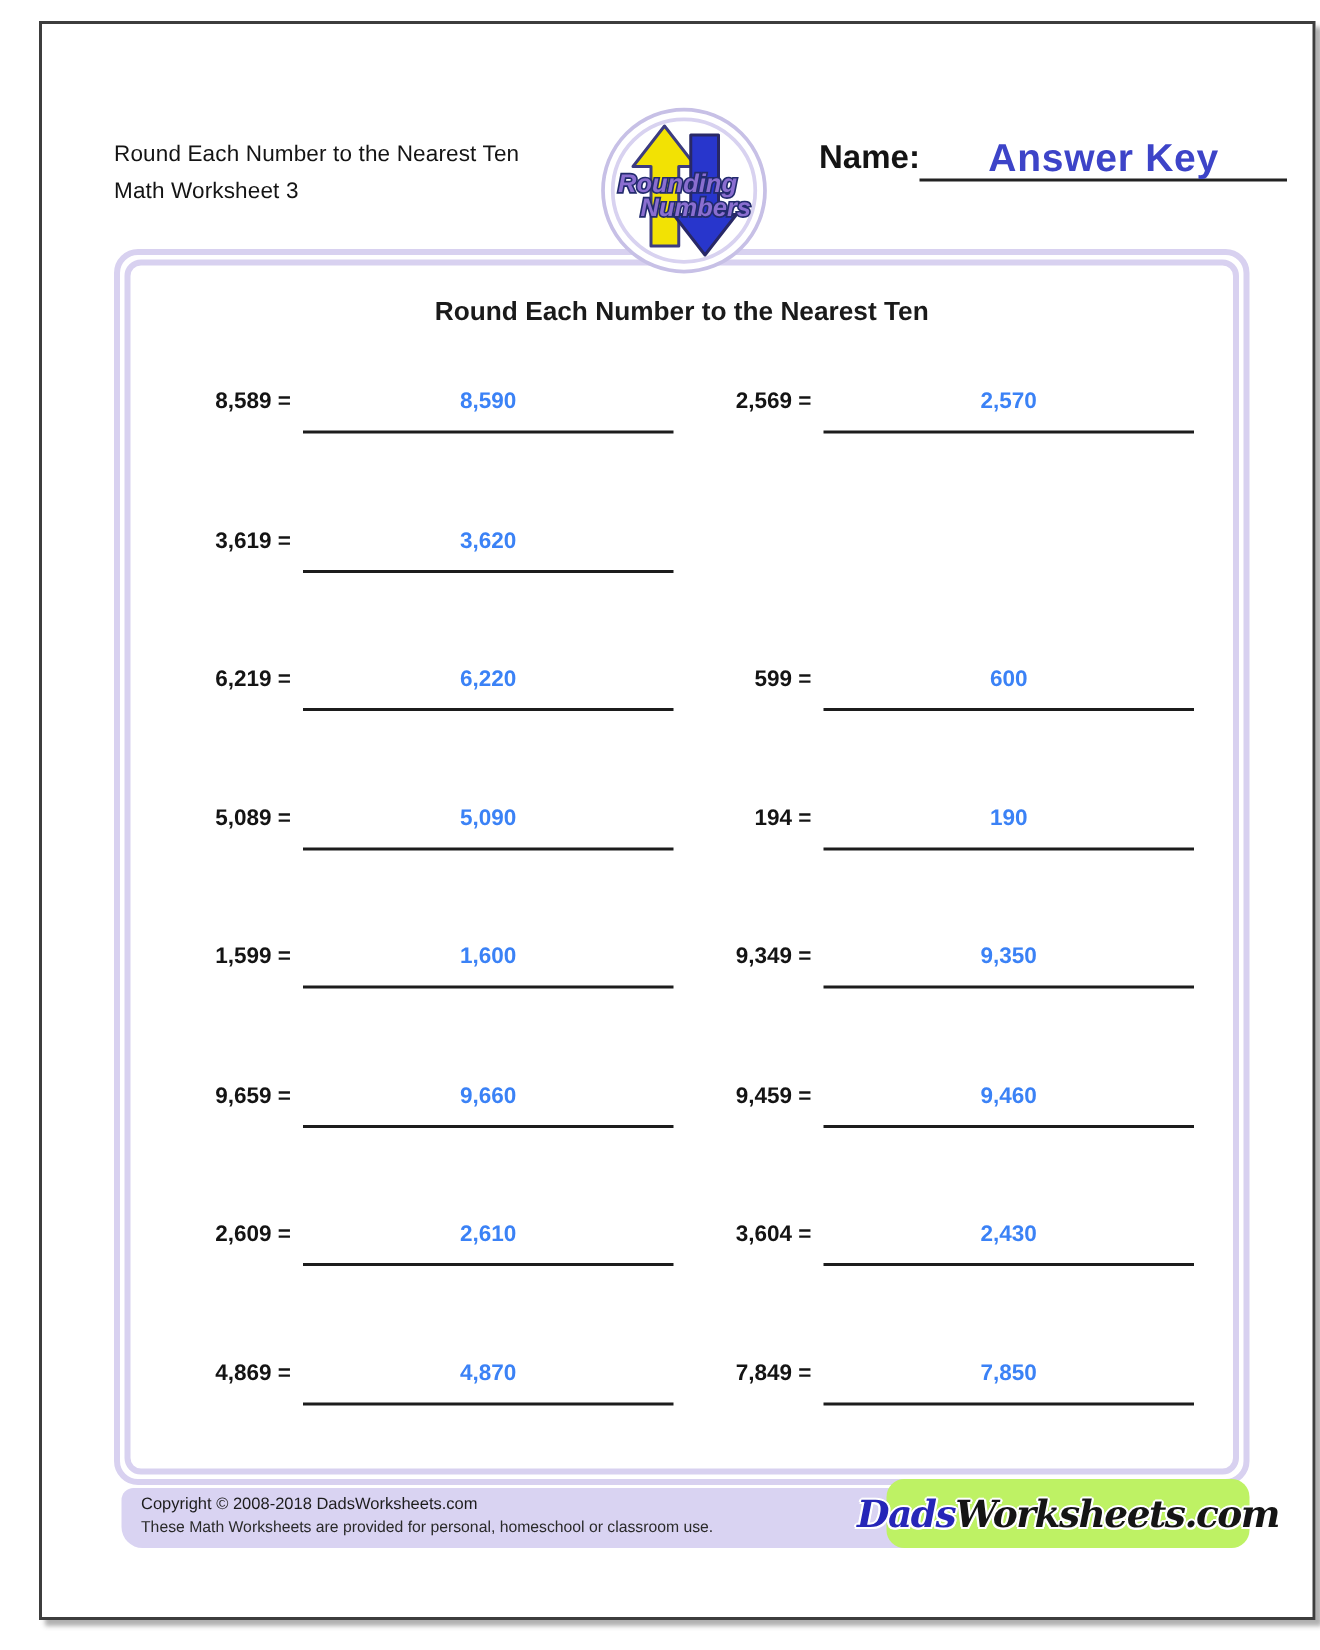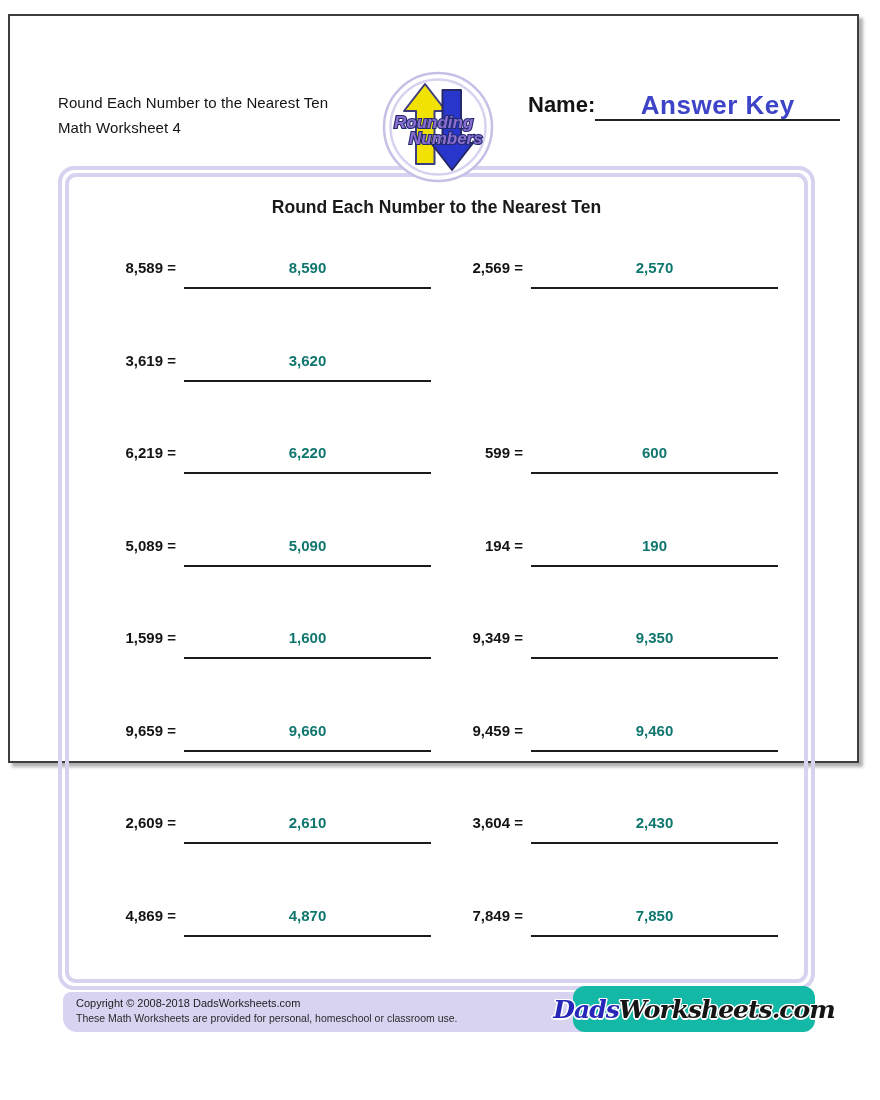--- a/index.html
+++ b/index.html
@@ -1,21 +1,21 @@
 <!DOCTYPE html>
 <html><head>
 <meta charset="utf-8">
 <style>
   * { margin:0; padding:0; box-sizing:border-box; }
   body {
     width:880px; height:1100px; background:#ffffff; position:relative;
     font-family:"Liberation Sans","DejaVu Sans",sans-serif; overflow:hidden;
   }
   .sheet {
-    position:absolute; left:8px; top:14px; width:851px; height:749px;
+    position:absolute; left:26px; top:14px; width:851px; height:1066px;
     background:#fff; border:2px solid #3d3d3d;
     box-shadow:4px 4px 3px rgba(80,80,80,0.45);
   }
   
   .doc-titles {
     position:absolute; left:48px; top:74px; font-size:15px; color:#141414;
     line-height:25px; letter-spacing:0.1px;
   }
   .name-row {
     position:absolute; left:518px; top:76px; display:flex; align-items:flex-end;
@@ -43,50 +43,50 @@
   .problems {
     position:absolute; left:30px; top:82px; width:679px;
   }
   .prow { display:flex; justify-content:space-between; height:92.5px; }
   .problem { display:flex; align-items:baseline; width:332px; }
   .pq { min-width:77px; text-align:right; font-weight:bold; font-size:15px; color:#141414; white-space:nowrap; }
   .pline {
     width:247px; margin-left:8px; border-bottom:2px solid #1c1c1c;
     text-align:center; padding-bottom:10px;
   }
-  .pans { font-size:15px; font-weight:bold; color:#0f766e; }
+  .pans { font-size:15px; font-weight:bold; color:#3b82f6; }
   
   .footer-band {
     position:absolute; left:53px; top:976px; width:744px; height:40px;
     background:#d9d3f2; border-radius:8px 8px 14px 14px; padding:5px 0 0 13px;
   }
   .f-line1 { font-size:11px; color:#1c1c1c; margin-bottom:3px; }
   .f-line2 { font-size:10.5px; color:#2a2a2a; }
   .brand-box {
     position:absolute; left:563px; top:970px; width:242px; height:46px;
-    background:#14b8a6; border-radius:12px; display:flex; align-items:center;
+    background:#bef264; border-radius:12px; display:flex; align-items:center;
     justify-content:center; z-index:6;
   }
   .brand-text {
     font-family:"DejaVu Serif","Liberation Serif",serif; font-style:italic;
     font-weight:bold; font-size:25px; letter-spacing:-1px; white-space:nowrap;
     text-shadow:1.5px 0 0 #fff,-1.5px 0 0 #fff,0 1.5px 0 #fff,0 -1.5px 0 #fff,
       1px 1px 0 #fff,-1px -1px 0 #fff,1px -1px 0 #fff,-1px 1px 0 #fff;
   }
   .brand-prefix { color:#2626b8; }
   .brand-suffix { color:#151515; }
 </style>
 </head>
 <body>
 
 <div class="sheet">
 
   <div class="doc-titles">
     <div>Round Each Number to the Nearest Ten</div>
-    <div>Math Worksheet 4</div>
+    <div>Math Worksheet 3</div>
   </div>
 
   <div class="logo">
     <svg width="112" height="112" viewBox="0 0 112 112">
       <circle cx="56" cy="56" r="54" fill="#ffffff" stroke="#c7c0e6" stroke-width="2.5"></circle>
       <circle cx="56" cy="56" r="47.5" fill="#ffffff" stroke="#d8d2f0" stroke-width="2.5"></circle>
       <polygon points="43,13 64,40 52.5,40 52.5,93 34,93 34,40 22,40" fill="#f2e204" stroke="#3c3c80" stroke-width="2" stroke-linejoin="round"></polygon>
       <polygon points="70,99 49,72 60.5,72 60.5,19 79,19 79,72 91,72" fill="#2836cc" stroke="#282866" stroke-width="2" stroke-linejoin="round"></polygon>
       <text x="12" y="57" font-size="17" font-weight="bold" font-style="italic" fill="#8a6ed0" stroke="#232b6e" stroke-width="2.2" paint-order="stroke">Rounding</text>
       <text x="27" y="73" font-size="17" font-weight="bold" font-style="italic" fill="#8a6ed0" stroke="#232b6e" stroke-width="2.2" paint-order="stroke">Numbers</text>

